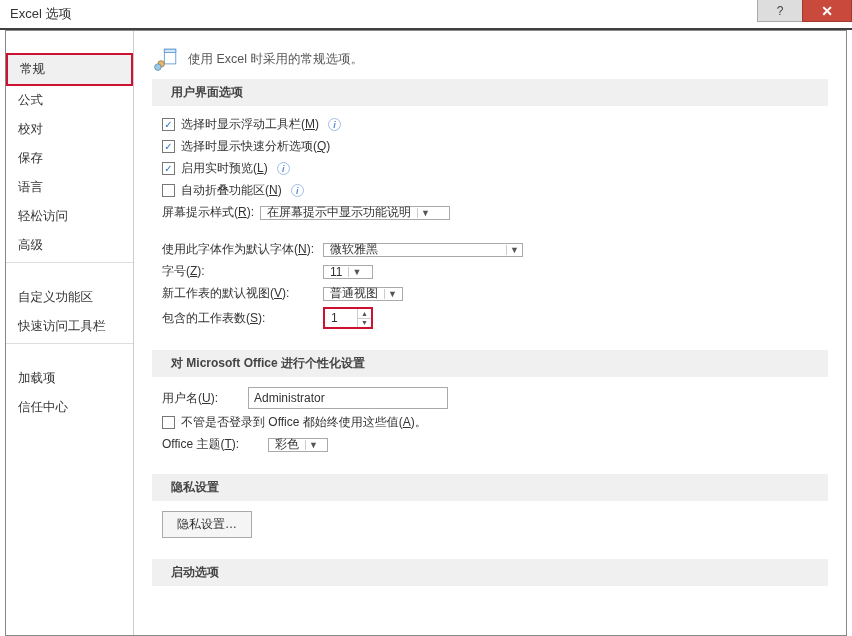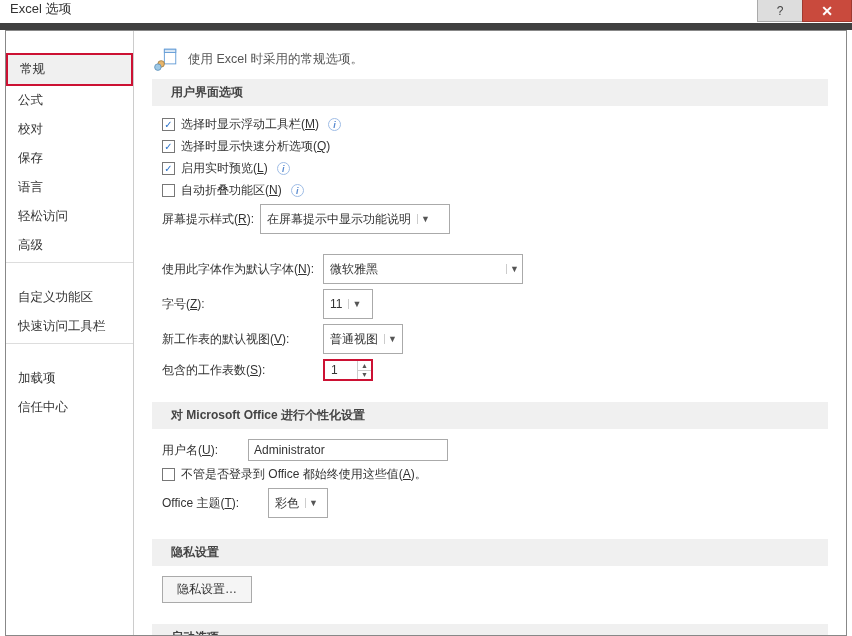--- a/index.html
+++ b/index.html
@@ -1,19 +1,19 @@
 <!DOCTYPE html>
 <html><head>
   <meta charset="utf-8">
   <style>
     * { box-sizing: border-box; font-family: "Microsoft YaHei", "Segoe UI", sans-serif; }
     body { margin: 0; background: #fff; width: 852px; height: 636px; overflow: hidden; position: relative; }
 
     
-    .titlebar { height: 30px; background: #fff; border-bottom: 7px solid #404040; display: flex; justify-content: space-between; padding-left: 10px; }
+    .titlebar { height: 30px; background: #fff; border-bottom: 2px solid #404040; display: flex; align-items: center; justify-content: space-between; padding-left: 10px; }
     .title-text { font-size: 13px; color: #333; }
     .titlebar-buttons { display: flex; height: 100%; }
     .tb-btn { width: 46px; height: 22px; display: flex; align-items: center; justify-content: center; font-size: 12px; color: #444; background: #ddd; border: 1px solid #aaa; border-top: none; }
     .tb-btn + .tb-btn { margin-left: -1px; }
     .tb-close { background: #c94a3d; color: #fff; font-weight: bold; font-size: 14px; border-color: #a03a30; width: 50px; }
 
     
     .frame { position: absolute; top: 30px; left: 5px; right: 5px; bottom: 0; border: 1px solid #888; background: #fff; overflow: hidden; }
     .columns { display: flex; height: 100%; }
     .sidebar { width: 128px; background: #fff; border-right: 1px solid #ccc; padding-top: 22px; }
@@ -34,21 +34,21 @@
     .section-head { background: #f0f0f0; font-size: 12px; font-weight: bold; color: #444; padding: 5px 19px; margin: 6px 0 10px 0; }
     .section-block { padding: 0 6px 10px 6px; }
 
     .row { display: flex; align-items: center; margin: 5px 0; font-size: 12px; color: #333; gap: 6px; }
     .indent { padding-left: 4px; }
     .label-col { width: 155px; }
 
     .chk { width: 13px; height: 13px; border: 1px solid #777; background: #fff; display: inline-flex; align-items: center; justify-content: center; font-size: 10px; color: #2b72c9; line-height: 1; }
     .info-icon { width: 13px; height: 13px; border-radius: 50%; border: 1px solid #9fbde6; color: #5a8bd0; font-size: 9px; display: inline-flex; align-items: center; justify-content: center; font-style: italic; font-weight: bold; margin-left: 3px; }
 
-    .combo { display: inline-flex; align-items: center; border: 1px solid #aaa; background: #fff; height: 30px; font-size: 12px; }
+    .combo { display: inline-flex; align-items: center; border: 1px solid #aaa; background: #fff; height: 14px; font-size: 12px; }
     .combo-text { padding: 0 6px; }
     .combo-arrow { width: 16px; text-align: center; border-left: 1px solid #ccc; color: #555; font-size: 9px; }
 
     .spinner { display: inline-flex; align-items: stretch; border: 1px solid #aaa; background: #fff; height: 22px; font-size: 12px; }
     .spinner-red { border: 2px solid #c13; }
     .spinner-text { padding: 0 6px; width: 32px; display: flex; align-items: center; }
     .spinner-btns { display: flex; flex-direction: column; border-left: 1px solid #ccc; width: 14px; }
     .spinner-btn { flex: 1; font-size: 7px; display: flex; align-items: center; justify-content: center; color: #555; }
     .spinner-btn + .spinner-btn { border-top: 1px solid #ccc; }
 

